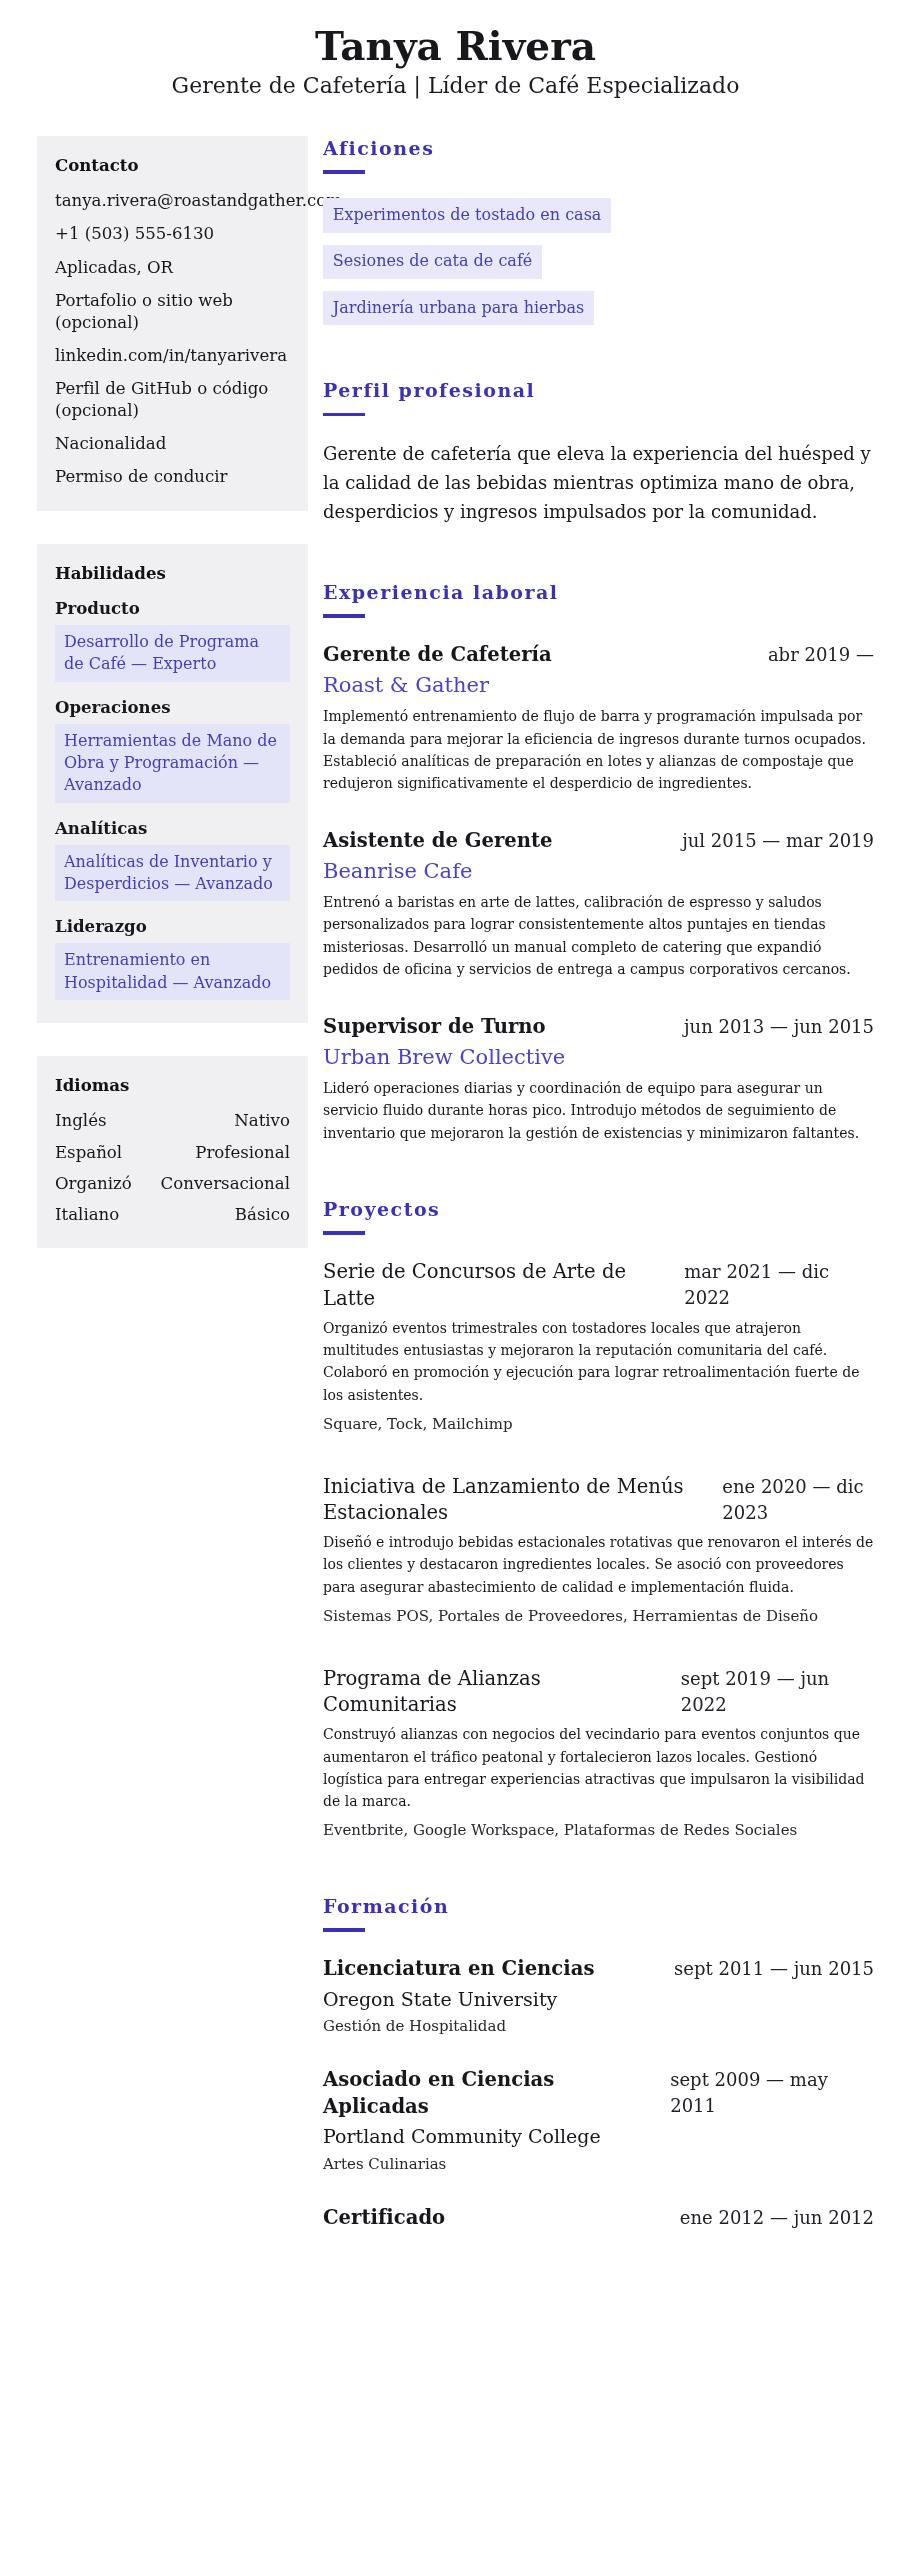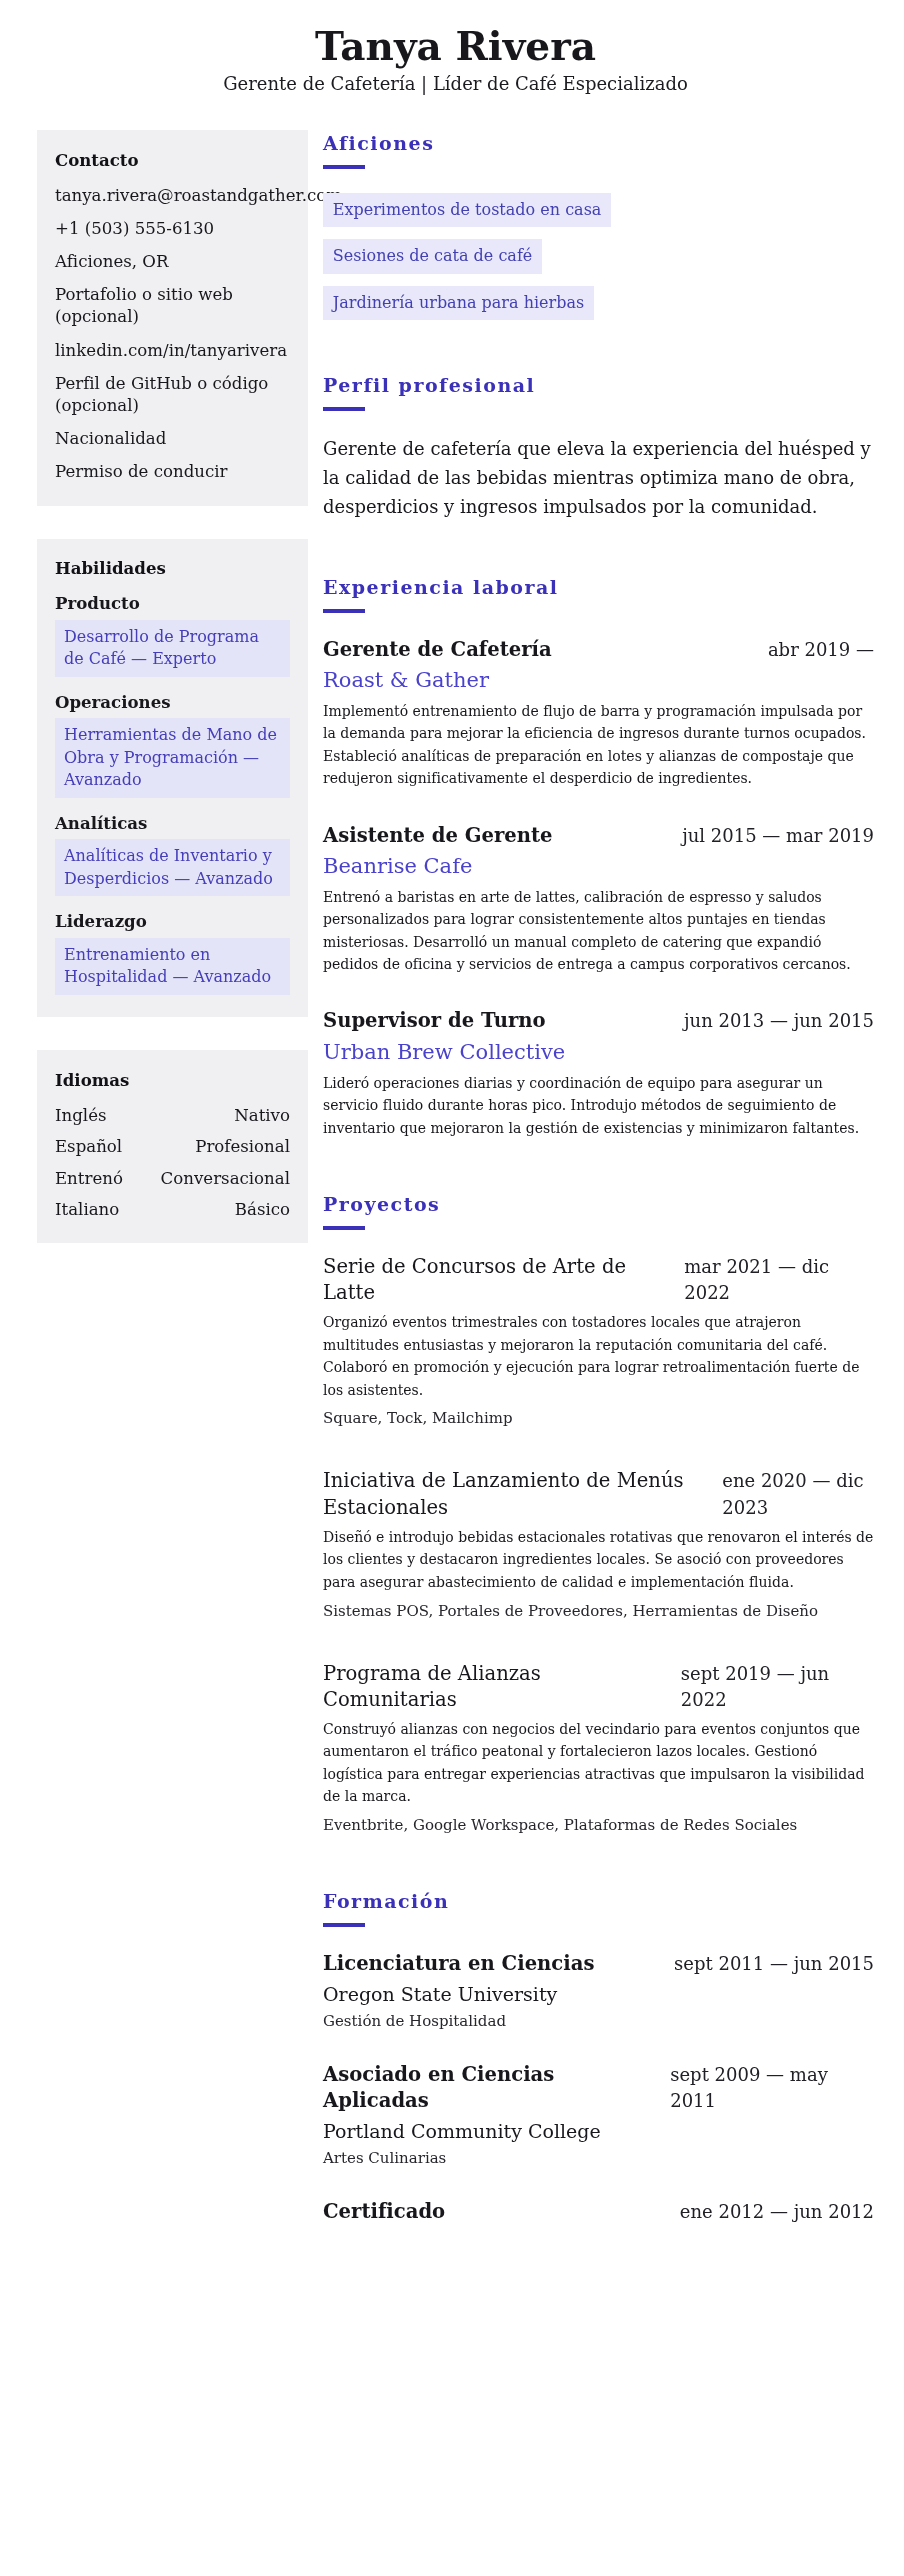--- a/index.html
+++ b/index.html
@@ -6,21 +6,21 @@
   body{
     width:904px;
     color:#17171c;
     font-family:"DejaVu Serif", serif;
     -webkit-font-smoothing:antialiased;
   }
   .page{padding:19.6px 30px 45px 37px;box-sizing:border-box;}
   
   .header{width:836px;text-align:center;margin:0 auto 35px auto;}
   .name{font-size:39px;font-weight:bold;line-height:1.15;margin:4.5px 0 3px 0;}
-  .subtitle{font-size:18px;line-height:1.3;color:#1b1b20;}
+  .subtitle{font-size:22px;line-height:1.3;color:#1b1b20;}
   
   .columns{display:flex;align-items:flex-start;gap:15px;}
   aside{width:271px;flex:0 0 271px;display:flex;flex-direction:column;gap:33px;}
   .sidebox{background:#f0f0f3;padding:19.6px 18px 22.6px 18px;box-sizing:border-box;}
   .side-heading{font-size:16.6px;font-weight:bold;margin:0 0 15px 0;color:#111116;}
   .contact-item{font-size:16.6px;line-height:1.32;margin-bottom:11.3px;white-space:normal;}
   .contact-item:last-child{margin-bottom:0;}
   .skill-group{margin-bottom:15px;}
   .skill-group:last-child{margin-bottom:0;}
   .skill-label{font-size:16.6px;font-weight:bold;margin:0 0 6.8px 0;}
@@ -61,21 +61,21 @@
   </div>
 
   <div class="columns">
 
     <aside>
 
       <div class="sidebox">
         <div class="side-heading">Contacto</div>
         <div class="contact-item">tanya.rivera@roastandgather.com</div>
         <div class="contact-item">+1 (503) 555-6130</div>
-        <div class="contact-item">Aficiones, OR</div>
+        <div class="contact-item">Aplicadas, OR</div>
         <div class="contact-item">Portafolio o sitio web (opcional)</div>
         <div class="contact-item">linkedin.com/in/tanyarivera</div>
         <div class="contact-item">Perfil de GitHub o código (opcional)</div>
         <div class="contact-item">Nacionalidad</div>
         <div class="contact-item">Permiso de conducir</div>
       </div>
 
       <div class="sidebox">
         <div class="side-heading">Habilidades</div>
         <div class="skill-group">
@@ -100,21 +100,21 @@
         <div class="side-heading">Idiomas</div>
         <div class="lang-row">
           <span>Inglés</span>
           <span>Nativo</span>
         </div>
         <div class="lang-row">
           <span>Español</span>
           <span>Profesional</span>
         </div>
         <div class="lang-row">
-          <span>Entrenó</span>
+          <span>Organizó</span>
           <span>Conversacional</span>
         </div>
         <div class="lang-row">
           <span>Italiano</span>
           <span>Básico</span>
         </div>
       </div>
 
     </aside>
 

